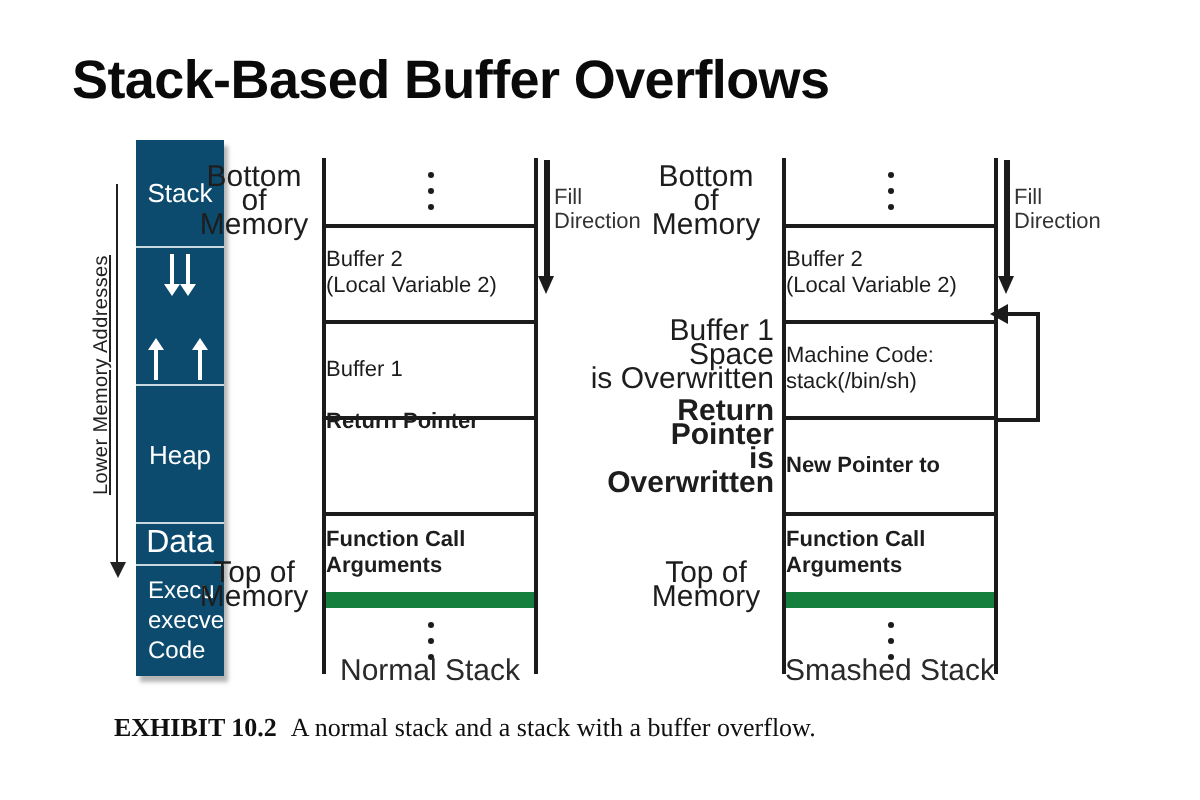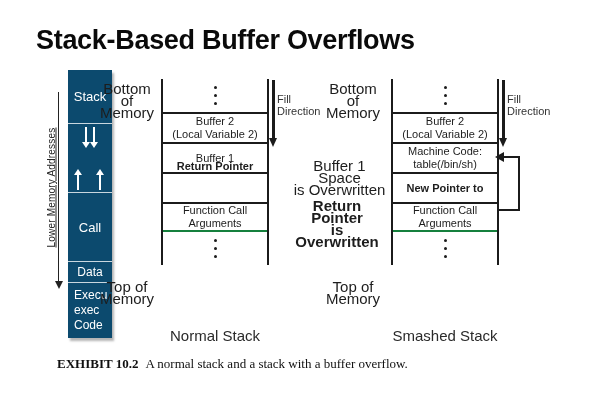--- a/index.html
+++ b/index.html
@@ -38,21 +38,21 @@
     box-shadow: 2px 3px 2px rgba(120,120,120,0.55);
   }
   .sec {
     border-bottom: 1px solid rgba(255,255,255,0.78);
     color: #fff;
     display: flex; align-items: center; justify-content: center;
   }
   .sec-stack  { height: 54px; font-size: 13px; }
   .sec-arrows { height: 69px; position: relative; }
   .sec-heap   { height: 69px; font-size: 13px; }
-  .sec-data   { height: 21px; font-size: 12px; }
+  .sec-data   { height: 21px; font-size: 16px; }
   .sec-exec   { height: 55px; border-bottom: none; font-size: 12px; line-height: 15px;
                 flex-direction: column; align-items: flex-start; padding-left: 6px; justify-content: center; }
   .wline { position: absolute; width: 2px; background: #fff; }
   .wdown-l { left: 17px; top: 3px;  height: 15px; }
   .wdown-r { left: 25px; top: 3px;  height: 15px; }
   .wup-l   { left: 9px;  top: 51px; height: 15px; }
   .wup-r   { left: 31px; top: 51px; height: 15px; }
   .whead-down { position: absolute; width: 0; height: 0;
     border-left: 4px solid transparent; border-right: 4px solid transparent; border-top: 6px solid #fff; }
   .whead-up { position: absolute; width: 0; height: 0;
@@ -64,38 +64,38 @@
   
   .stack-table {
     position: absolute; top: 79px; width: 108px;
     border-left: 2px solid #1b1b1b; border-right: 2px solid #1b1b1b;
   }
   .table-left  { left: 161px; }
   .table-right { left: 391px; }
   .dots-row { height: 33px; display: flex; flex-direction: column; align-items: center; justify-content: center; gap: 5px; }
   .dot { width: 3px; height: 3px; border-radius: 50%; background: #1b1b1b; }
   .cell {
-    height: 30px; border-top: 2px solid #1b1b1b;
-    display: flex; flex-direction: column; align-items: center; justify-content: center;
+    height: 48px; border-top: 2px solid #1b1b1b;
+    display: flex; flex-direction: column; align-items: flex-start; justify-content: center;
     font-size: 11px; line-height: 13px; text-align: center;
   }
-  .cell-last { border-bottom: 2px solid #15803d; }
+  .cell-last { border-bottom: 8px solid #15803d; font-weight: bold; }
   .cell.bold { font-weight: bold; gap: 44px; }
   
   .fill-line { position: absolute; top: 80px; width: 2.5px; height: 59px; background: #1b1b1b; }
   .fl-left  { left: 272px; } .fl-right { left: 502px; }
   .fill-head { position: absolute; top: 138px; width: 0; height: 0;
     border-left: 4px solid transparent; border-right: 4px solid transparent; border-top: 9px solid #1b1b1b; }
   .fh-left { left: 269px; } .fh-right { left: 499px; }
   .fill-text { position: absolute; top: 93px; font-size: 11px; line-height: 12px; color: #333; }
   .ft-left { left: 277px; } .ft-right { left: 507px; }
   
   .side-label { position: absolute; font-size: 15px; line-height: 12px; text-align: center; }
   .sl-bold { font-weight: bold; }
-  .sl-right { text-align: center; }
+  .sl-right { text-align: right; }
   .lbl-bom-l { left: 96px;  width: 62px;  top: 83px; }
   .lbl-tom-l { left: 96px;  width: 62px;  top: 281px; }
   .lbl-bom-r { left: 322px; width: 62px;  top: 83px; }
   .lbl-tom-r { left: 322px; width: 62px;  top: 281px; }
   .lbl-buf1  { left: 292px; width: 95px;  top: 160px; }
   .lbl-retp  { left: 287px; width: 100px; top: 200px; }
   
   .loop-bottom { position: absolute; left: 497px; top: 209px; width: 23px; height: 2px; background: #1b1b1b; }
   .loop-vert   { position: absolute; left: 518px; top: 157px; width: 2px; height: 54px; background: #1b1b1b; }
   .loop-top    { position: absolute; left: 503px; top: 156px; width: 17px; height: 2px; background: #1b1b1b; }
@@ -130,28 +130,28 @@
       <div class="wline wdown-l"></div>
       <div class="wline wdown-r"></div>
       <div class="whead-down whd-l"></div>
       <div class="whead-down whd-r"></div>
       <div class="whead-up whu-l"></div>
       <div class="whead-up whu-r"></div>
       <div class="wline wup-l"></div>
       <div class="wline wup-r"></div>
     </div>
     <div class="sec sec-heap">
-      <span>Call</span>
+      <span>Heap</span>
     </div>
     <div class="sec sec-data">
       <span>Data</span>
     </div>
     <div class="sec sec-exec">
       <div>Execu</div>
-      <div>exec</div>
+      <div>execve</div>
       <div>Code</div>
     </div>
   </div>
 
   <div class="side-label lbl-bom-l">
     <div>Bottom of</div>
     <div>Memory</div>
   </div>
   <div class="side-label lbl-tom-l">
     <div>Top of</div>
@@ -217,21 +217,21 @@
       <i class="dot"></i>
         <i class="dot"></i>
         <i class="dot"></i>
     </div>
     <div class="cell">
       <div>Buffer 2</div>
       <div>(Local Variable 2)</div>
     </div>
     <div class="cell">
       <div>Machine Code:</div>
-      <div>table(/bin/sh)</div>
+      <div>stack(/bin/sh)</div>
     </div>
     <div class="cell bold">
       <div>New Pointer to</div>
     </div>
     <div class="cell cell-last">
       <div>Function Call</div>
       <div>Arguments</div>
     </div>
     <div class="dots-row">
       <i class="dot"></i>

